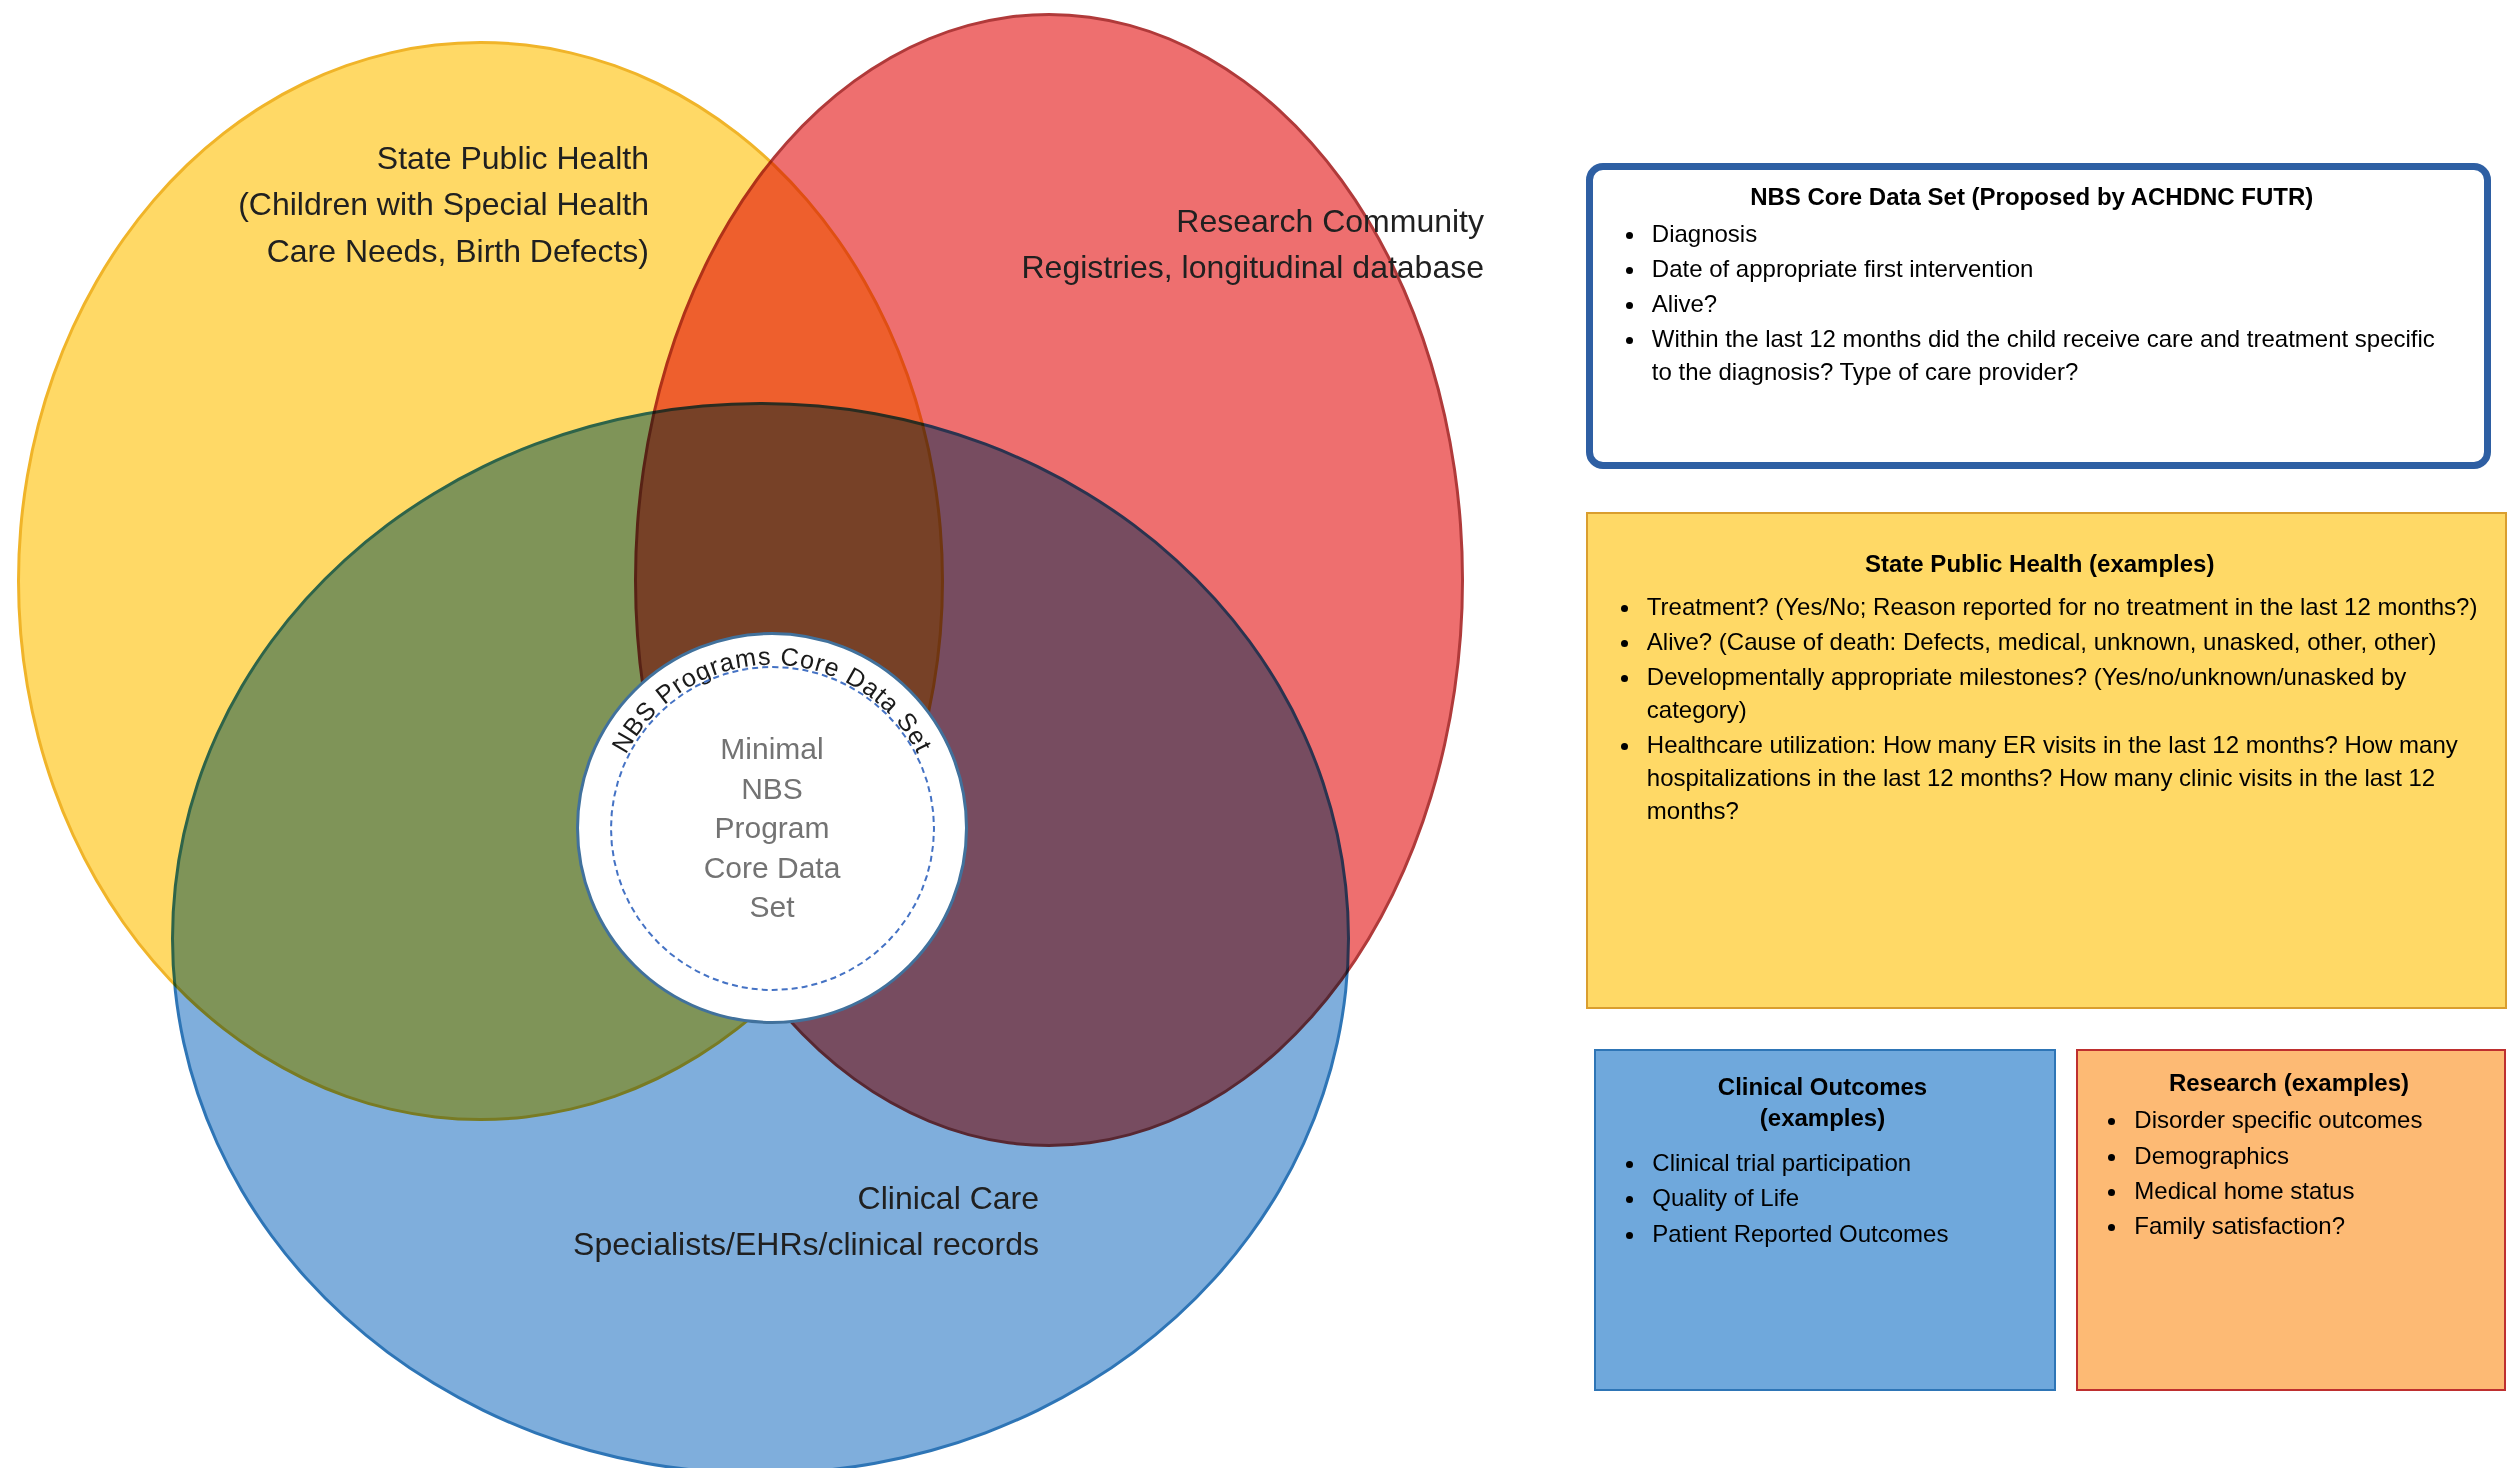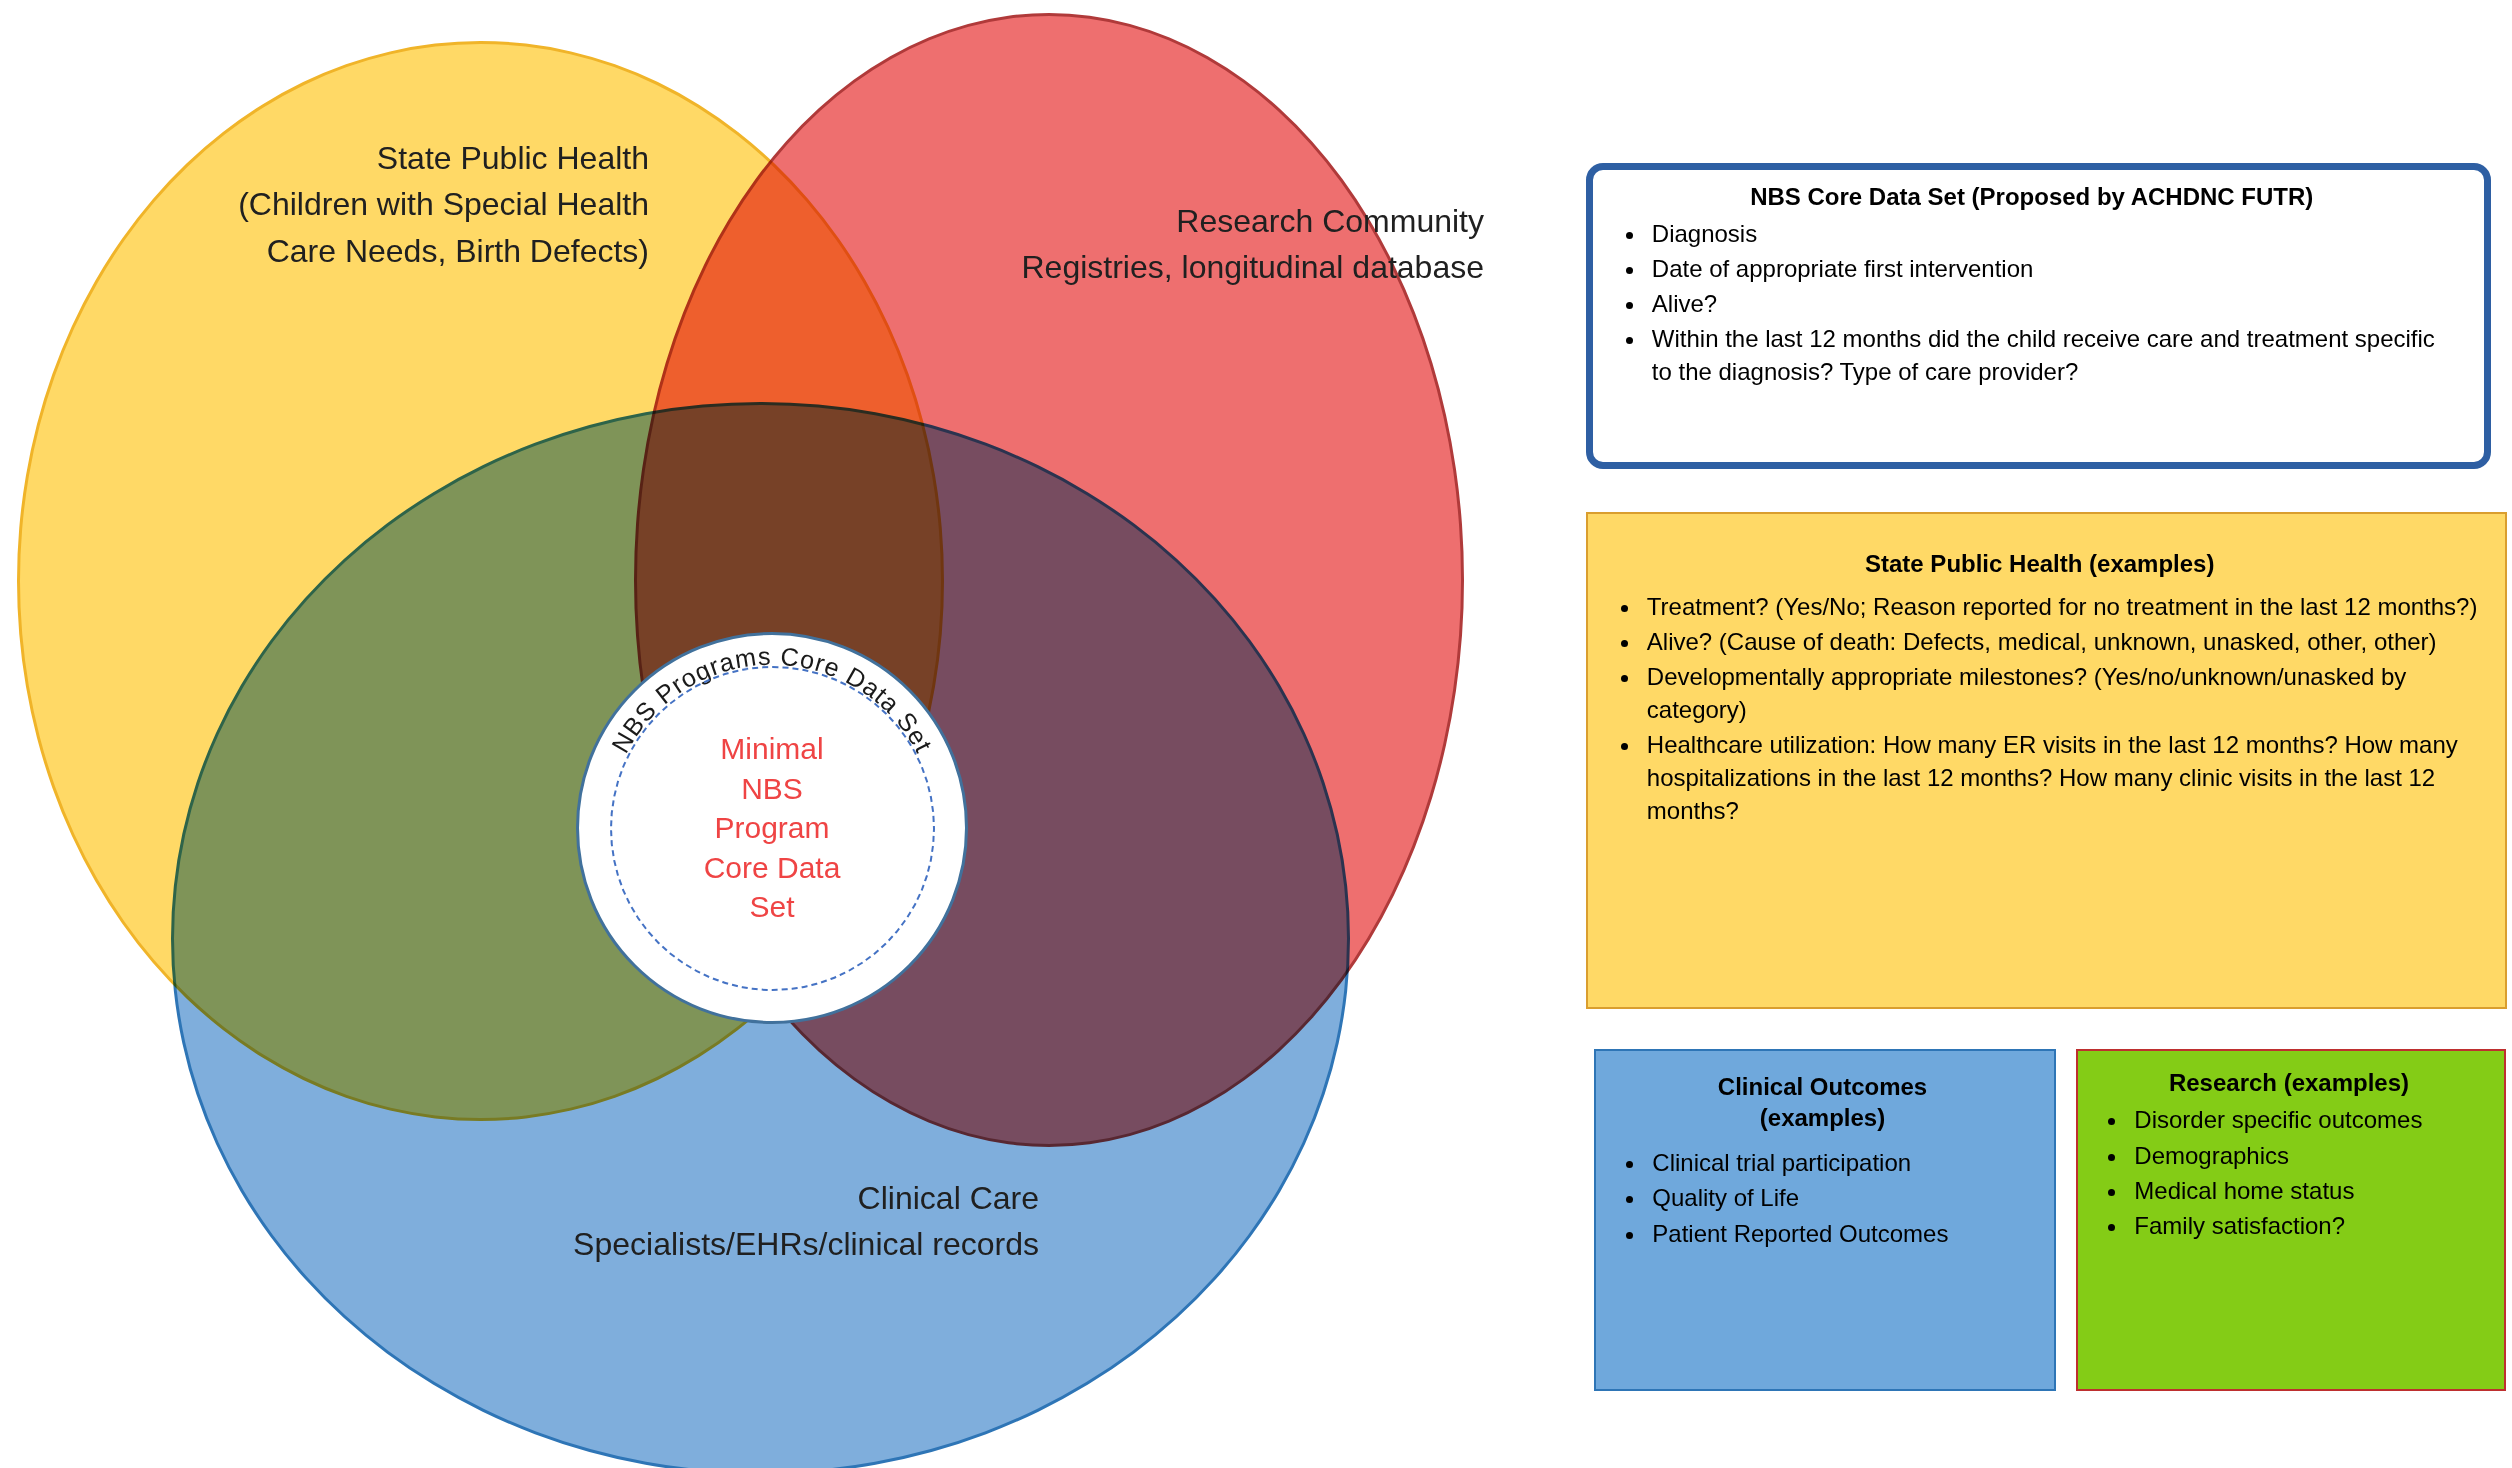--- a/index.html
+++ b/index.html
@@ -30,21 +30,21 @@
     background: #ffffff; border: 3.3px solid #41719C; border-radius: 50%;
   }
   .arc-svg { position: absolute; inset: 0; width: 100%; height: 100%; }
   .arc-svg text { font-family: "Liberation Sans", sans-serif; font-size: 39px; fill: #1a1a1a; letter-spacing: 1.5px; }
   .dashed-circle {
     position: absolute; left: 31px; top: 31px; width: 325px; height: 325px;
     border: 2.6px dashed #4472C4; border-radius: 50%;
   }
   .core-label {
     position: absolute; inset: 0; display: flex; align-items: center; justify-content: center;
-    text-align: center; white-space: pre-line; font-size: 30px; line-height: 1.32; color: #ef4444;
+    text-align: center; white-space: pre-line; font-size: 30px; line-height: 1.32; color: #737373;
   }
 
   
   .infobox { position: absolute; color: #000; }
   .infobox .title { font-weight: bold; text-align: center; font-size: 24px; line-height: 1.3; white-space: pre-line; }
   .infobox ul { list-style: disc outside; margin: 0; padding-left: 43px; font-size: 24px; line-height: 1.38; }
   .infobox li { padding-left: 5.3px; margin: 2px 0; }
 
   .box-nbs {
     left: 1586px; top: 163px; width: 905px; min-height: 306px;
@@ -62,21 +62,21 @@
 
   .box-clinical {
     left: 1594px; top: 1049px; width: 462px; height: 342px;
     background: #6FA8DC; border: 2.6px solid #2E75B6;
     padding: 20px 13px 13px 8px;
   }
   .box-clinical .title { margin-bottom: 13px; }
 
   .box-research {
     left: 2076px; top: 1049px; width: 430px; height: 342px;
-    background: #84cc16; border: 2.6px solid #BE2F2F;
+    background: #fdba74; border: 2.6px solid #BE2F2F;
     padding: 16px 12px 13px 8px;
   }
   .box-research .title { margin-bottom: 5.3px; }
 </style>
 </head>
 <body>
 
 <div class="page">
 
   <div class="venn">

